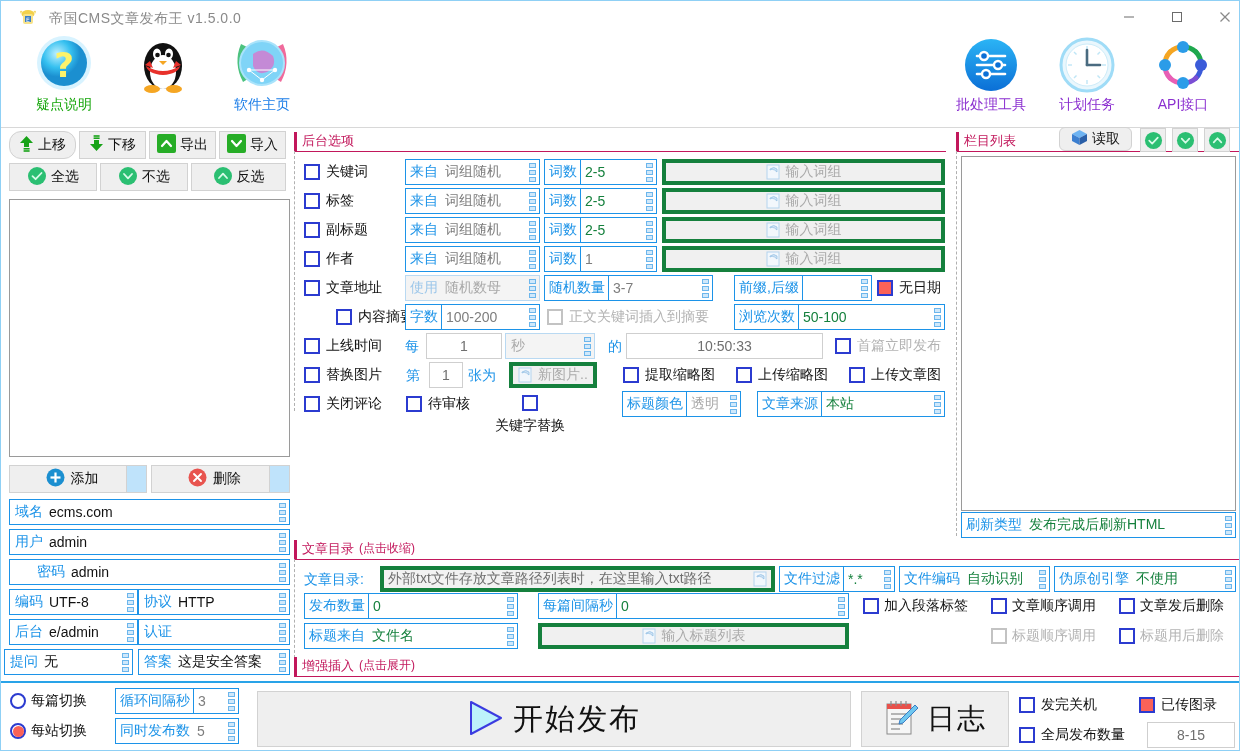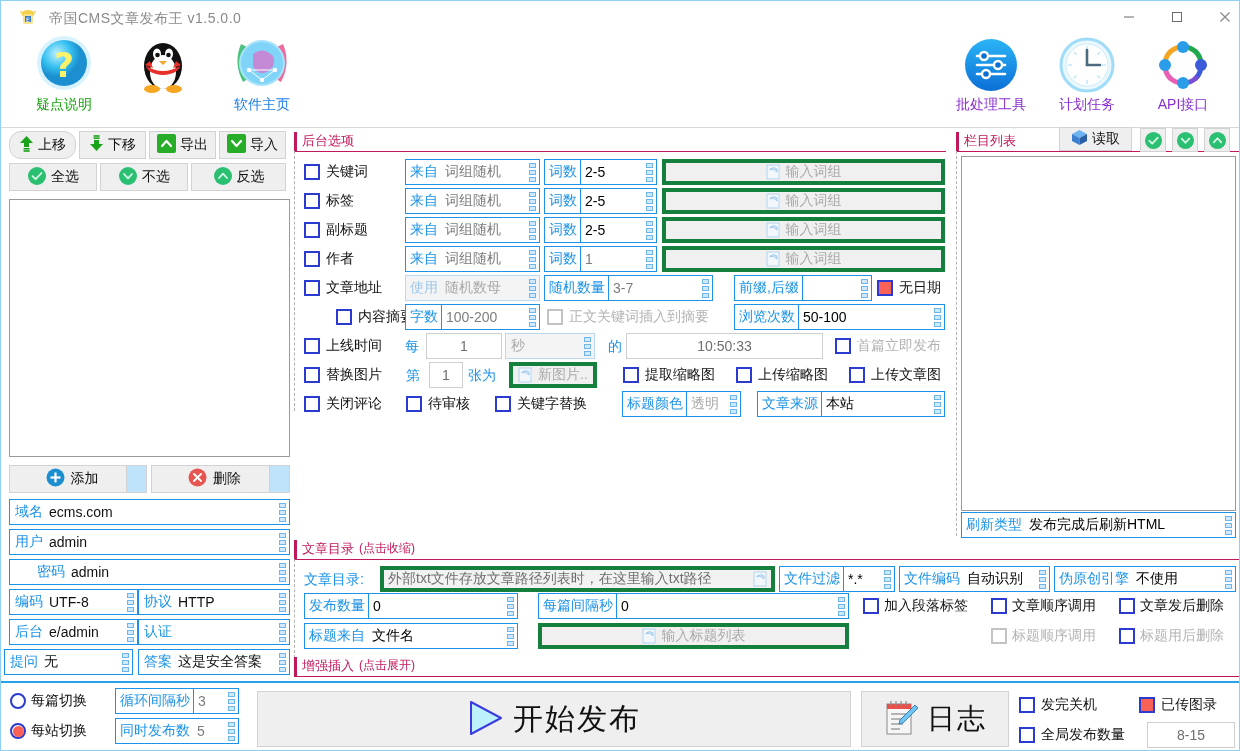--- a/index.html
+++ b/index.html
@@ -75,21 +75,21 @@
   .cb.red { background:#fa6258; border-color:#2b3bd0; }
   .cb.dis { border-color:#c3c3c3; }
   .cbl { font-size:14px; white-space:nowrap; }
   .cbl.dis { color:#b3b3b3; }
 
   .ctl { position:absolute; height:26px; border:1px solid #1c93e8; background:#fff; display:flex; align-items:center; }
   .ctl.dis { border-color:#b9d9f2; background:#f4f4f4; }
   .ctl .lab { color:#1c93e8; font-size:14px; padding:0 3px 0 4px; white-space:nowrap; }
   .ctl.dis .lab { color:#9dc7ea; }
   .ctl .sep { width:1px; align-self:stretch; background:#1c93e8; }
-  .ctl .val { flex:1; font-size:14px; color:#000000; padding-left:4px; white-space:nowrap; overflow:hidden; }
+  .ctl .val { flex:1; font-size:14px; color:#15803d; padding-left:4px; white-space:nowrap; overflow:hidden; }
   .ctl .val.grey { color:#7d7d7d; }
   .ctl .val.ph { color:#a9a9a9; }
 
   .flat { position:absolute; height:26px; background:#f0f0f0; border:4px solid #15803d; display:flex; align-items:center; justify-content:center; gap:5px; font-size:14px; color:#aaaaaa; }
   .flat.left { justify-content:flex-start; padding-left:4px; }
 
   .plain { position:absolute; height:26px; background:#fff; border:1px solid #cfcfcf; font-size:14px; color:#6f6f6f; display:flex; align-items:center; justify-content:center; }
 
   .pgicon { width:15px; height:16px; flex:0 0 15px; }
 
@@ -718,21 +718,21 @@
   </div>
 
   <div class="mf" style="left:303px; top:394px; display:flex; align-items:center; gap:6px;">
     <span class="cb"></span>
     <span class="cbl">关闭评论</span>
   </div>
   <div class="mf" style="left:405px; top:394px; display:flex; align-items:center; gap:6px;">
     <span class="cb"></span>
     <span class="cbl">待审核</span>
   </div>
-  <div class="mf" style="left:494px; top:394px; display:flex; align-items:center; gap:6px;">
+  <div class="mf" style="left:494px; top:394px; display:flex; align-items:center; gap:6px;flex-direction:column;">
     <span class="cb"></span>
     <span class="cbl">关键字替换</span>
   </div>
   <div class="ctl" style="left:621px; top:390px; width:119px;">
     <span class="lab">标题颜色</span>
     <span class="sep"></span>
     <span class="val ph">透明</span>
     <span class="spin">
         <i></i>
         <i></i>
@@ -752,21 +752,21 @@
 
   <div class="grp" style="left:955px; top:131px; width:283px; height:404px;">
     <div class="gbar"></div>
     <div class="gt" style="left:8px;">
       <span class="t1">栏目列表</span>
     </div>
     <div class="gline" style="width:283px;"></div>
     <div class="gdash" style="height:385px;"></div>
   </div>
 
-  <div class="gbtn" style="left:1058px; top:126px; width:73px; height:24px; font-size:14px;">
+  <div class="gbtn" style="left:1058px; top:126px; width:73px; height:24px; font-size:14px;border-radius:6px;">
     <span>
       <svg width="17" height="17" viewBox="0 0 17 17">
           <path d="M8.5 1 L16 5 L8.5 9 L1 5 Z" fill="#6db3f2"></path>
           <path d="M1 5 L8.5 9 L8.5 16 L1 12 Z" fill="#3c7fd0"></path>
           <path d="M16 5 L8.5 9 L8.5 16 L16 12 Z" fill="#2a5fa8"></path>
         </svg>
     </span>
     <span>读取</span>
   </div>
   <div class="circbtn" style="left:1139px; top:127px;">

